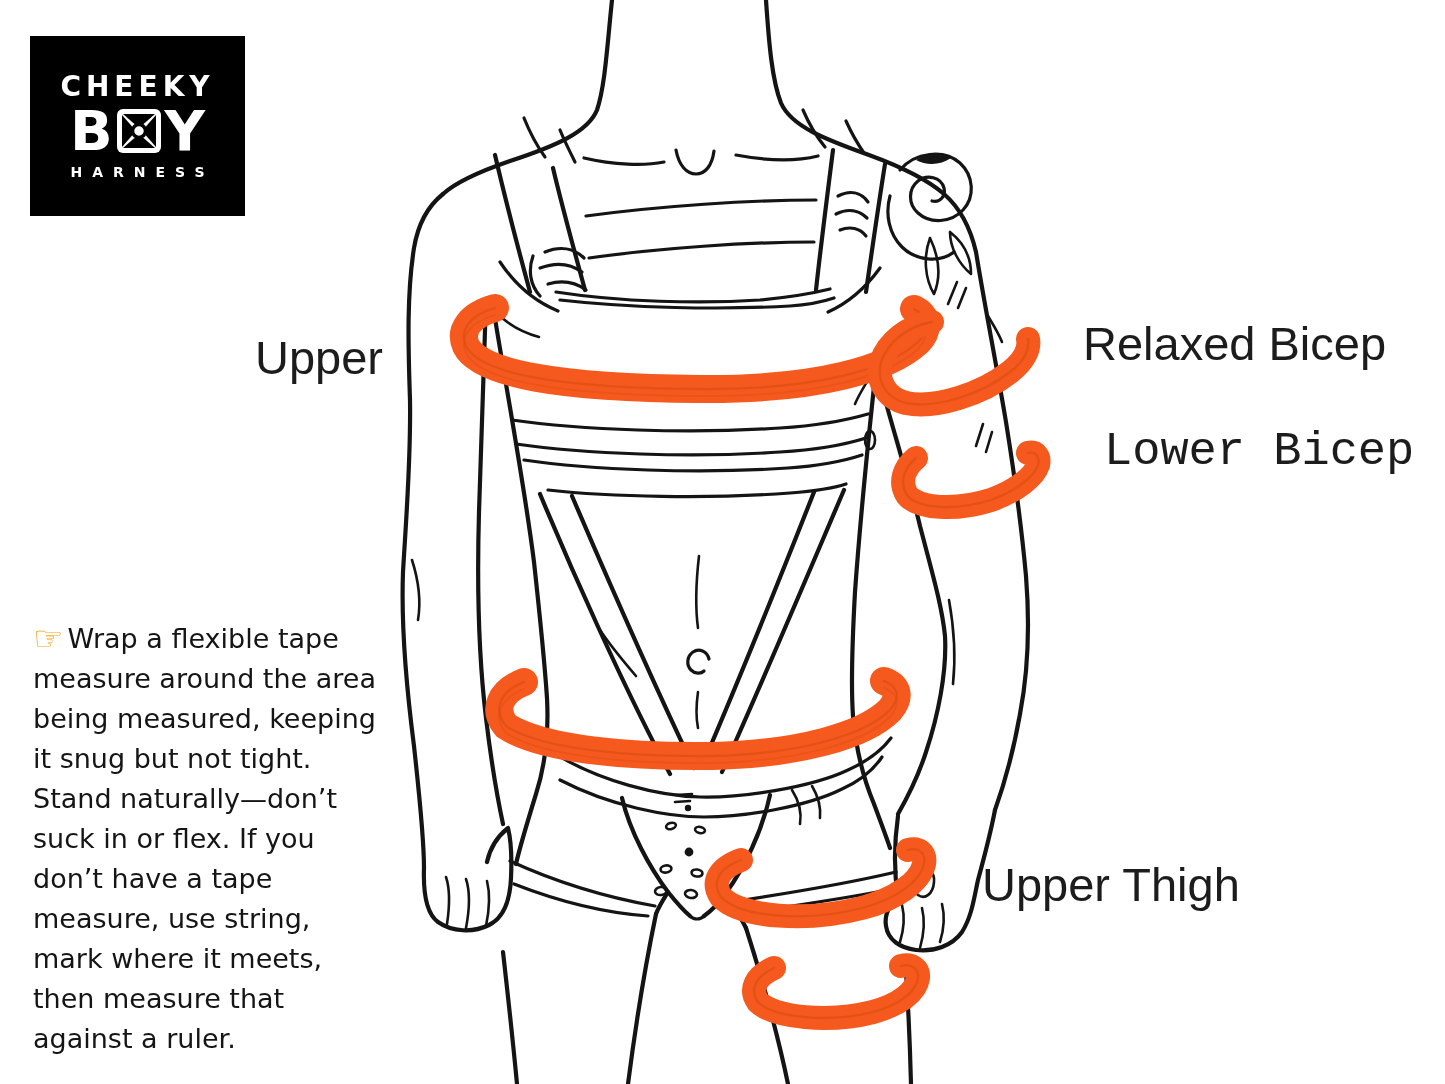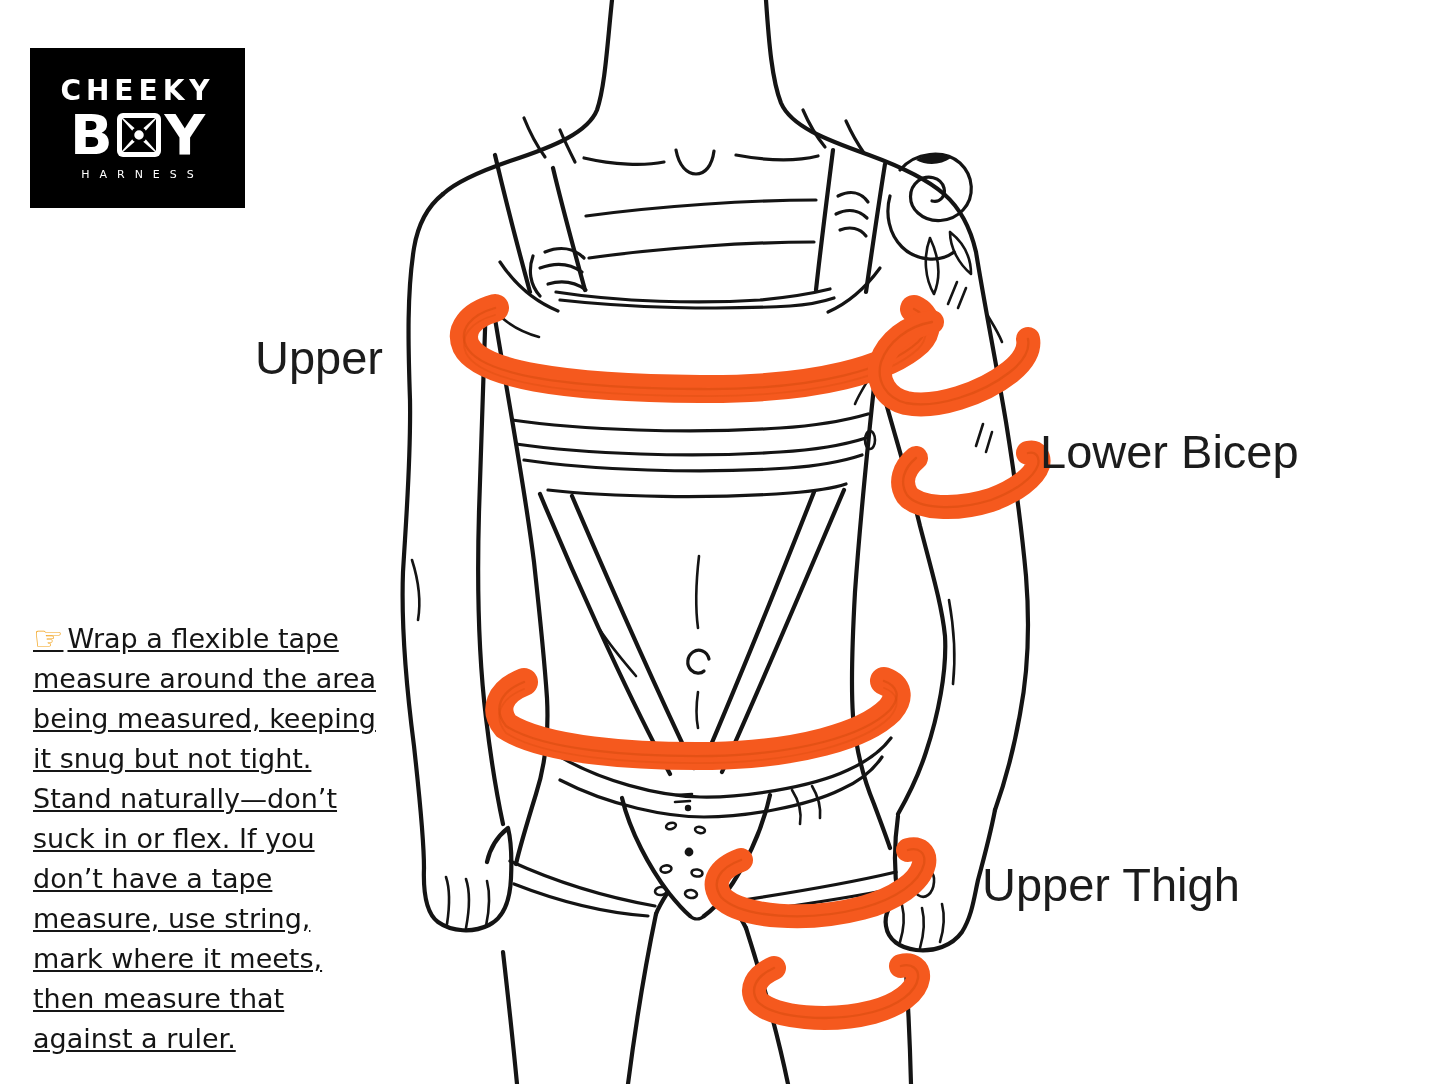--- a/index.html
+++ b/index.html
@@ -1,26 +1,26 @@
 <!DOCTYPE html>
 <html><head>
 <meta charset="utf-8">
 <style>
   html,body{margin:0;padding:0;background:#ffffff;}
   .page{position:relative;width:1445px;height:1084px;background:#ffffff;overflow:hidden;
         font-family:"Liberation Sans", sans-serif;}
 
   
-  .logo{position:absolute;left:30px;top:48px;width:215px;height:160px;background:#000;
+  .logo{position:absolute;left:30px;top:36px;width:215px;height:180px;background:#000;
         color:#fff;display:flex;flex-direction:column;align-items:center;justify-content:center;
         gap:2px;font-family:"DejaVu Sans", sans-serif;}
   .logo-l1{font-size:28px;font-weight:bold;letter-spacing:5px;line-height:1;}
   .logo-l2{display:flex;align-items:center;gap:3px;font-size:56px;font-weight:bold;line-height:1;}
   .logo-l2 svg{display:block;margin:0 1px;}
-  .logo-l3{font-size:11px;font-weight:normal;letter-spacing:10px;line-height:1;margin-top:4px;
+  .logo-l3{font-size:14px;font-weight:bold;letter-spacing:10px;line-height:1;margin-top:4px;
            padding-left:10px;}
 
   
   svg.figure{position:absolute;left:0;top:0;}
   .ink path{fill:none;stroke:#141414;stroke-linecap:round;stroke-linejoin:round;}
   .ink .w4{stroke-width:4.2;}
   .ink .w3{stroke-width:3.2;}
   .ink .w2{stroke-width:2.6;}
   .ink .fill{fill:#141414;stroke:none;}
   .ink ellipse{fill:none;stroke:#141414;stroke-width:2.6;}
@@ -29,21 +29,21 @@
   .bw28{stroke-width:28;}
   .bw24{stroke-width:24;}
   .band-inner{fill:none;stroke:#d64a0e;stroke-width:2.3;opacity:.55;stroke-linecap:round;}
   .band-inner2{fill:none;stroke:#d64a0e;stroke-width:1.8;opacity:.35;stroke-linecap:round;}
 
   
   .label{position:absolute;font-size:47px;color:#1c1c1c;line-height:1;white-space:nowrap;}
 
   
   .instructions{position:absolute;left:33px;top:618px;width:420px;font-size:27px;line-height:40px;
-                color:#151515;font-family:"DejaVu Sans", sans-serif;text-decoration:underline;}
+                color:#151515;font-family:"DejaVu Sans", sans-serif;}
   .pointer{color:#f2a31d;font-size:34px;vertical-align:-2px;margin-right:4px;}
   .instr-text{white-space:pre-line;}
 </style>
 </head>
 <body>
 
 <div class="page">
 
   <div class="logo">
     <div class="logo-l1">CHEEKY</div>
@@ -199,21 +199,22 @@
         <path class="band-inner" d="M741,860 C719,868 711,882 721,897 C741,918 808,922 862,908 C896,899 920,882 924,864 C926,853 919,847 908,850"></path>
       </g>
       <g>
         <path class="band bw24" d="M774,968 C756,976 749,989 758,1002 C774,1018 830,1023 873,1012 C899,1005 916,992 918,978 C919,969 912,963 901,966"></path>
         <path class="band-inner" d="M774,968 C756,976 749,989 758,1002 C774,1018 830,1023 873,1012 C899,1005 916,992 918,978 C919,969 912,963 901,966"></path>
       </g>
     </g>
   </svg>
 
   <div class="label" style="left:255px;top:334px;">Upper</div>
-  <div class="label" style="left:1040px;top:428px;">Lower Bicep</div>
+  <div class="label" style="left:1083px;top:320px;">Relaxed Bicep</div>
+  <div class="label" style="left:1104px;top:428px;font-family:Liberation Mono, monospace;">Lower Bicep</div>
   <div class="label" style="left:982px;top:861px;">Upper Thigh</div>
 
   <div class="instructions">
     <span class="pointer">☞</span><span class="instr-text">Wrap a flexible tape
 measure around the area
 being measured, keeping
 it snug but not tight.
 Stand naturally—don’t
 suck in or flex. If you
 don’t have a tape

